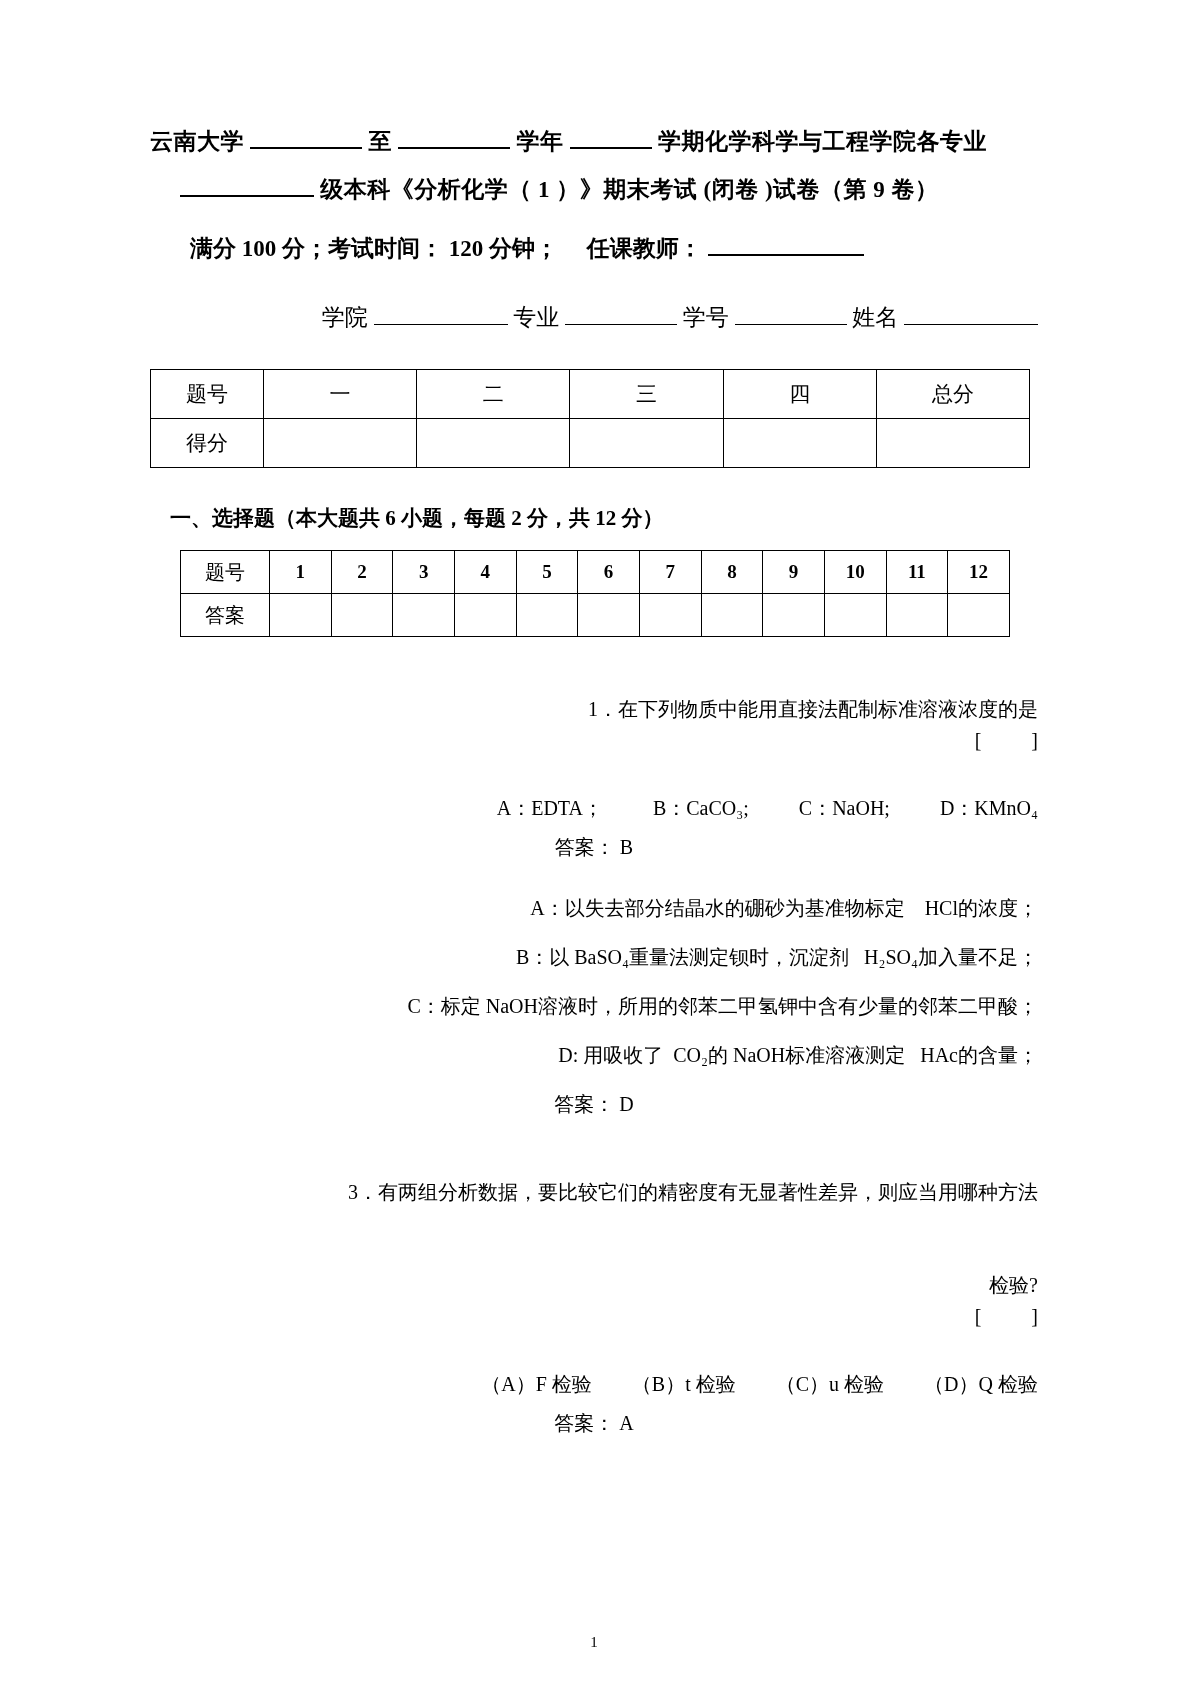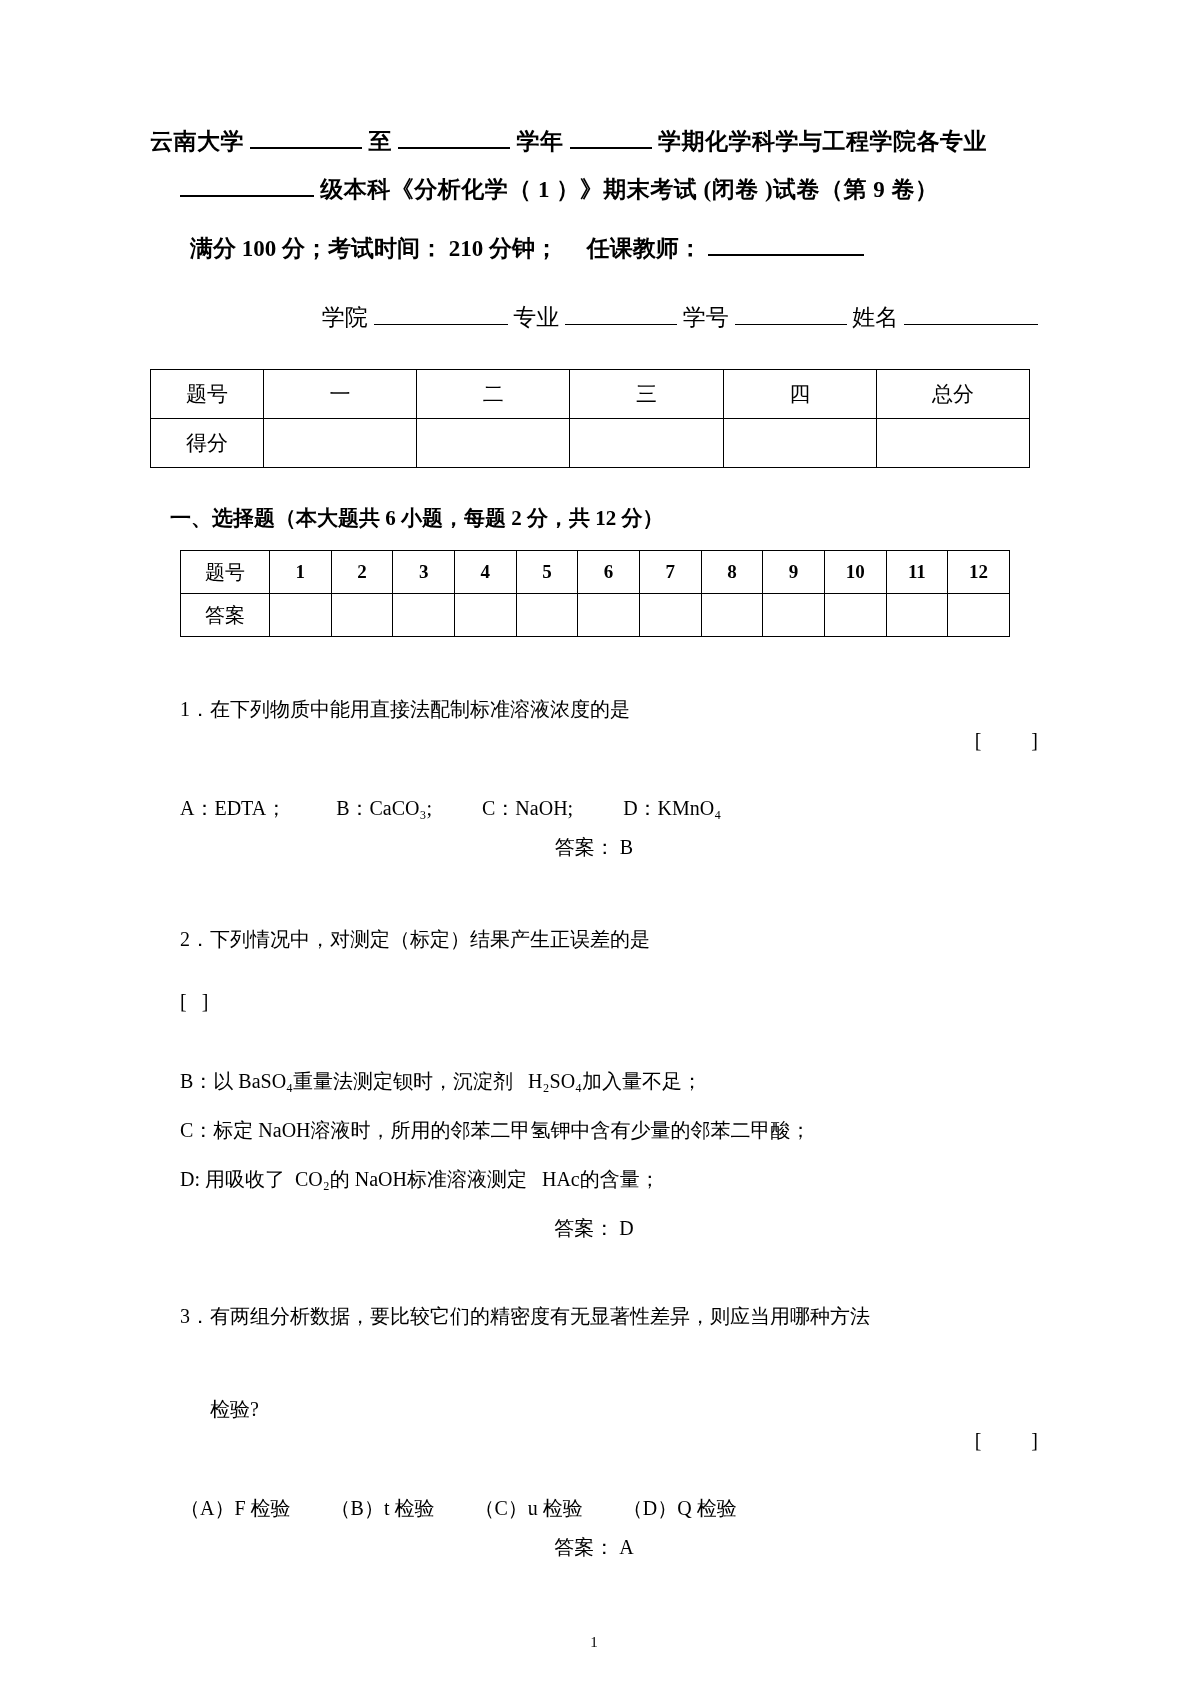--- a/index.html
+++ b/index.html
@@ -103,20 +103,21 @@
     font-size: 20px;
   }
 
   .q {
     margin-top: 26px;
     font-size: 20px;
     line-height: 1.55;
   }
   .q-line {
     white-space: pre-wrap;
+    text-align: right;
   }
   .indent1 { padding-left: 30px; }
   .ans {
     margin-top: 8px;
     font-size: 20px;
     text-align: center;
   }
   .gap-lg { margin-top: 30px; }
   .gap-md { margin-top: 18px; }
 
@@ -156,21 +157,21 @@
     <span>(闭卷</span>
     <span>)试卷（第</span>
     <span>9</span>
     <span>卷）</span>
   </div>
 
   <div class="line3">
     <span>满分</span>
     <span>100</span>
     <span>分；考试时间：</span>
-    <span>210</span>
+    <span>120</span>
     <span>分钟；</span>
     &nbsp;&nbsp;&nbsp;
     <span>任课教师：</span>
     <span class="blank b-150"></span>
   </div>
 
   <div class="line4">
     <span>学院</span>
     <span class="blank b-130"></span>
     <span>专业</span>
@@ -253,25 +254,21 @@
       <span style="float:right;">[          ]</span>
     </div>
     <div class="q-line indent1 opt-row">A：EDTA；          B：CaCO₃;          C：NaOH;          D：KMnO₄</div>
     <div class="ans">
       <span>答案：</span>
       <span>B</span>
     </div>
   </div>
 
   <div class="q gap-lg">
-    <div class="q-line">
-      <span>2．</span><span>下列情况中，对测定（标定）结果产生正误差的是</span>
-      &nbsp;&nbsp;&nbsp;&nbsp;&nbsp;&nbsp;
-      <span>[   ]</span>
-    </div>
+    <div class="q-line indent1 gap-md">A：以失去部分结晶水的硼砂为基准物标定    HCl的浓度；</div>
     <div class="q-line indent1 gap-md">B：以 BaSO₄重量法测定钡时，沉淀剂   H₂SO₄加入量不足；</div>
     <div class="q-line indent1 gap-md">C：标定 NaOH溶液时，所用的邻苯二甲氢钾中含有少量的邻苯二甲酸；</div>
     <div class="q-line indent1 gap-md">D: 用吸收了  CO₂的 NaOH标准溶液测定   HAc的含量；</div>
     <div class="ans gap-md">
       <span>答案：</span>
       <span>D</span>
     </div>
   </div>
 
   <div class="q">

